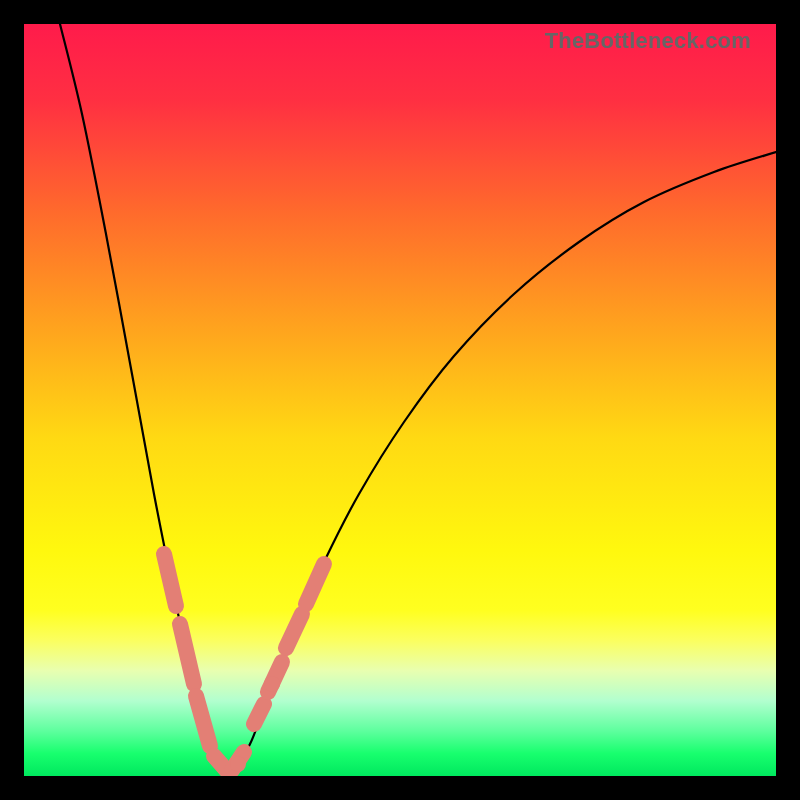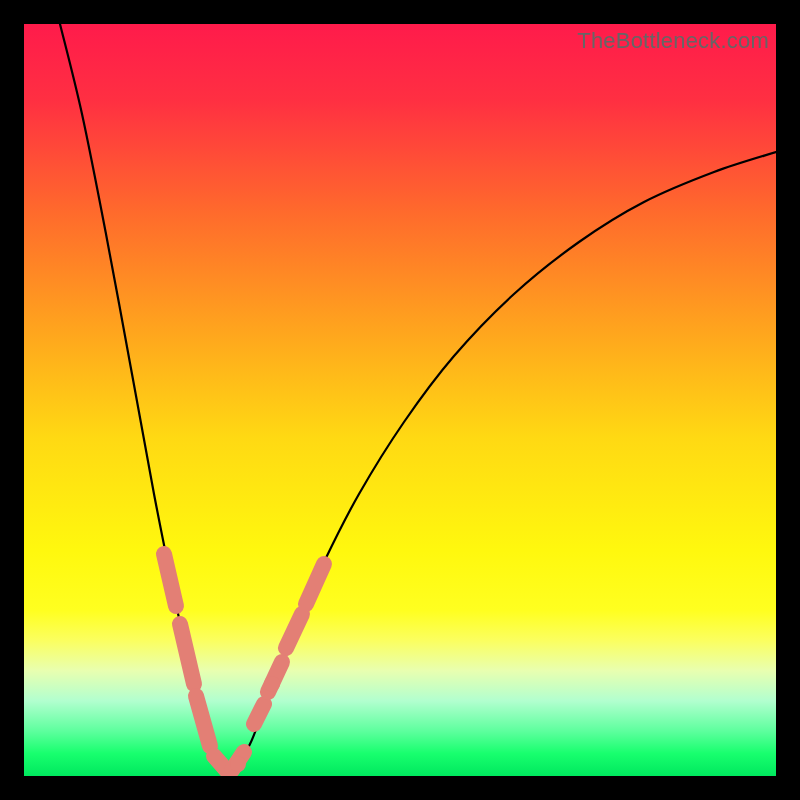--- a/index.html
+++ b/index.html
@@ -22,24 +22,24 @@
   .gradient {
     position: absolute;
     left: 0;
     top: 0;
     width: 100%;
     height: 100%;
   }
   .watermark {
     position: absolute;
     top: 4px;
-    right: 7px;
+    right: 25px;
     color: #666;
     font-size: 22px;
-    font-weight: 400;
+    font-weight: 700;
     letter-spacing: 0.2px;
     z-index: 10;
     user-select: none;
   }
   svg.curve {
     position: absolute;
     left: 0;
     top: 0;
     width: 100%;
     height: 100%;

